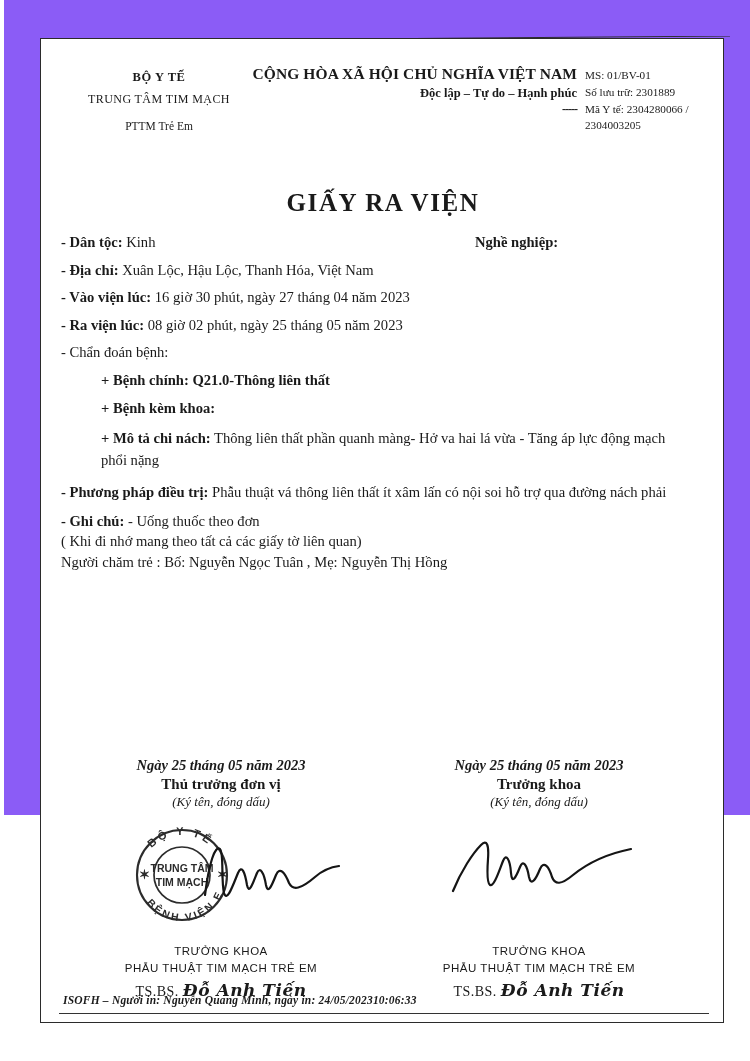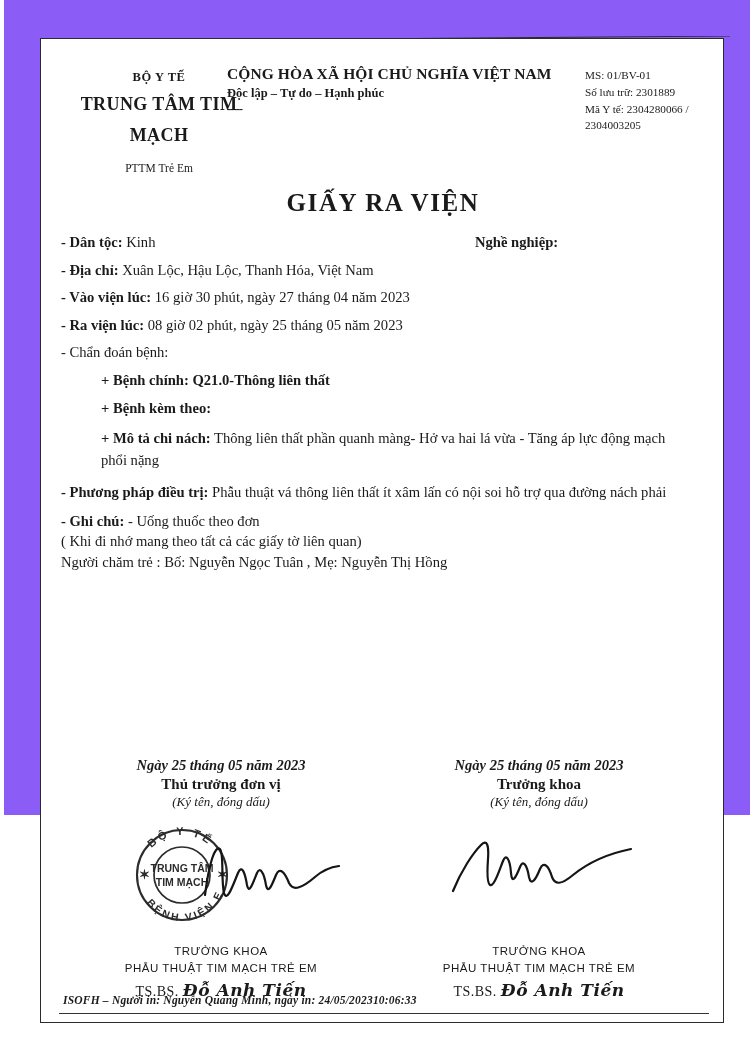--- a/index.html
+++ b/index.html
@@ -64,33 +64,33 @@
     width: 200px;
     text-align: center;
     line-height: 1.75;
   }
   .hdr-left .l1 {
     font-size: 12.5px;
     font-weight: bold;
     letter-spacing: 0.6px;
   }
   .hdr-left .l2 {
-    font-size: 18px;
-    font-weight: bold;
+    font-size: 12px;
+    font-weight: normal;
     letter-spacing: 0.4px;
   }
   .hdr-left .l3 {
     font-size: 11.5px;
     margin-top: 6px;
   }
   .hdr-center {
     position: absolute;
     left: 186px; top: 6px;
     width: 350px;
-    text-align: left;
+    text-align: right;
   }
   .hdr-center .nation {
     font-size: 15.5px;
     font-weight: bold;
     letter-spacing: 0.1px;
     white-space: nowrap;
   }
   .hdr-center .motto {
     font-size: 12.5px;
     font-weight: bold;
@@ -332,21 +332,21 @@
       </div>
 
       <div class="row">- Chẩn đoán bệnh:</div>
 
       <div class="sub">
         <span class="lbl">+ Bệnh chính:</span>
         <span class="lbl">Q21.0-Thông liên thất</span>
       </div>
 
       <div class="sub">
-        <span class="lbl">+ Bệnh kèm theo:</span>
+        <span class="lbl">+ Bệnh kèm khoa:</span>
         <span class="val"></span>
       </div>
 
       <div class="sub wrapline" style="margin-left:40px; width:580px;">
         <span class="lbl">+ Mô tả chi nách:</span>
         <span class="val">Thông liên thất phần quanh màng- Hở va hai lá vừa - Tăng áp lực động mạch phổi nặng</span>
       </div>
 
       <div class="wrapline" style="width:610px; ">
         <span class="lbl">- Phương pháp điều trị:</span>

